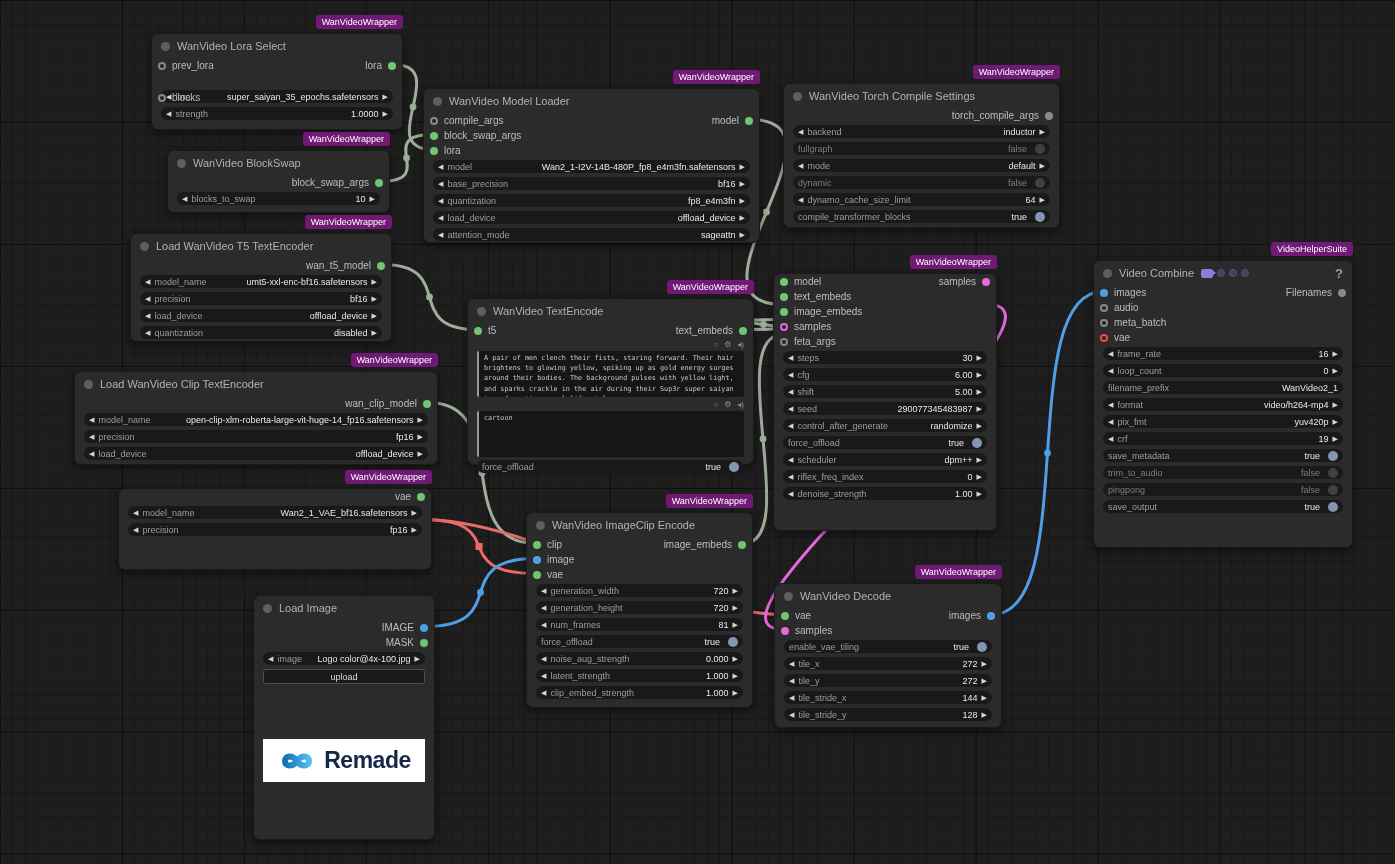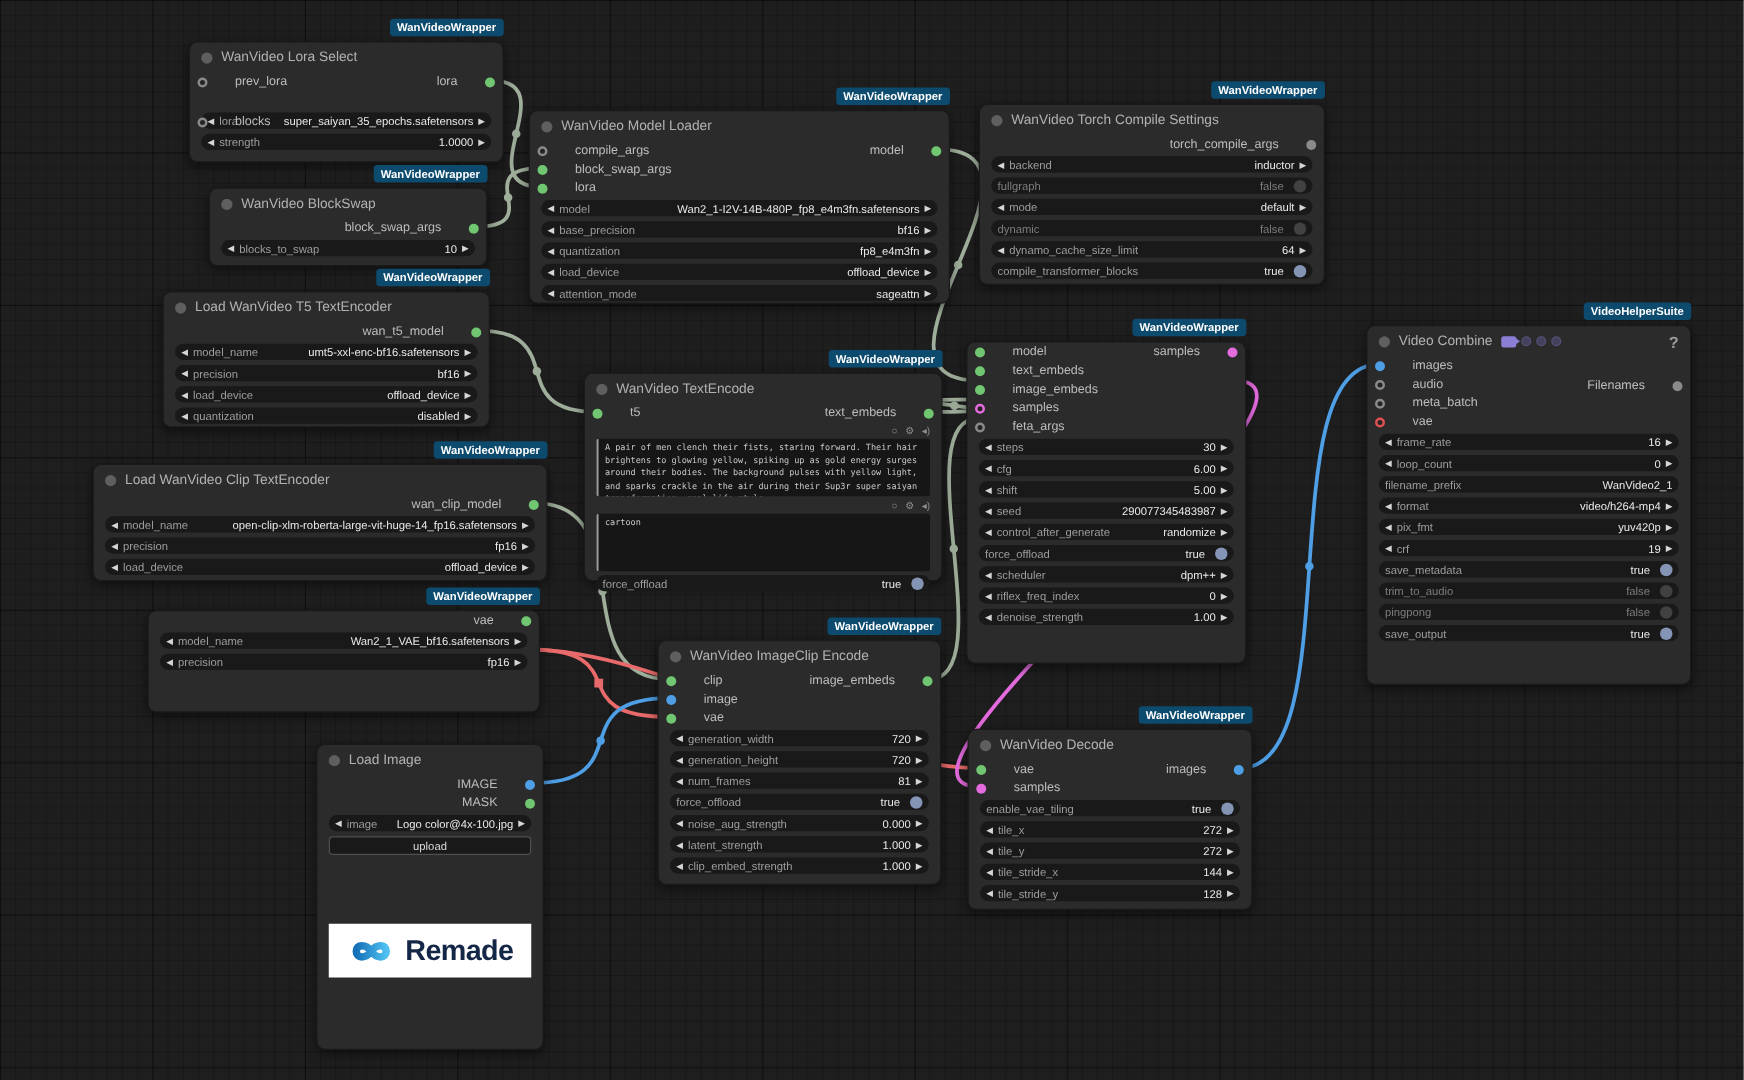--- a/index.html
+++ b/index.html
@@ -8,33 +8,33 @@
     background-color:#1e1e1e;
     background-image:
       linear-gradient(rgba(0,0,0,.38) 1px,transparent 1px),
       linear-gradient(90deg,rgba(0,0,0,.38) 1px,transparent 1px),
       linear-gradient(rgba(0,0,0,.20) 1px,transparent 1px),
       linear-gradient(90deg,rgba(0,0,0,.20) 1px,transparent 1px);
     background-size:122px 122px,122px 122px,12.2px 12.2px,12.2px 12.2px;}
   #links{position:absolute;left:0;top:0;z-index:1;}
   .node{position:absolute;z-index:2;background:#2b2b2b;border:1px solid #1a1a1a;
     border-radius:7px;box-shadow:0 3px 9px rgba(0,0,0,.5);box-sizing:border-box;}
-  .badge{position:absolute;top:-19px;right:-1px;background:#0c4a6e;color:#fff;
-    font-size:9px;font-weight:bold;padding:2px 6px;border-radius:3px;white-space:nowrap;text-align:right;}
+  .badge{position:absolute;top:-19px;right:-1px;background:#701a75;color:#fff;
+    font-size:9px;font-weight:normal;padding:2px 6px;border-radius:3px;white-space:nowrap;text-align:right;}
   .title{height:24px;display:flex;align-items:center;padding:0 9px;gap:7px;
     color:#b2b2b2;font-size:11px;white-space:nowrap;}
   .tdot{width:9px;height:9px;border-radius:50%;background:#5f5f5f;flex:none;}
   .vc-cam{width:12px;height:9px;background:#8a7fd4;border-radius:2px;position:relative;flex:none;}
   .vc-cam::after{content:"";position:absolute;right:-3px;top:1.5px;border-left:4px solid #8a7fd4;
     border-top:3px solid transparent;border-bottom:3px solid transparent;}
   .vc-dot{width:8px;height:8px;border-radius:50%;background:#43415c;border:1px solid #55527a;
     box-sizing:border-box;flex:none;margin-left:-3px;}
   .help{margin-left:auto;color:#9a9a9a;font-size:13px;font-weight:bold;}
   .ports{position:relative;}
-  .port{position:absolute;height:15px;display:flex;align-items:center;gap:22px;
+  .port{position:absolute;height:15px;display:flex;align-items:center;gap:6px;
     font-size:10px;color:#bdbdbd;white-space:nowrap;}
   .port.in{left:6px;} .port.out{right:6px;flex-direction:row-reverse;}
   .pdot{width:8px;height:8px;border-radius:50%;box-sizing:border-box;flex:none;}
   .widgets{padding:2px 9px 0 9px;}
   .pill{height:13px;margin-bottom:4px;background:#191919;border-radius:7px;
     display:flex;align-items:center;padding:0 5px;font-size:9px;gap:4px;overflow:hidden;}
   .wl{color:#9d9d9d;white-space:nowrap;}
   .wv{margin-left:auto;color:#e8e8e8;font-weight:normal;white-space:nowrap;}
   .arr{color:#d6d6d6;font-size:7px;flex:none;}
   .knob{width:10px;height:10px;border-radius:50%;margin-left:4px;flex:none;}
@@ -638,21 +638,21 @@
           <span>audio</span>
         </div>
         <div class="port in" style="top: 30px;">
           <span class="pdot" style="border: 2px solid rgb(138, 138, 138); background: rgb(36, 36, 36);"></span>
           <span>meta_batch</span>
         </div>
         <div class="port in" style="top: 45px;">
           <span class="pdot" style="border: 2px solid rgb(224, 80, 80); background: rgb(36, 36, 36);"></span>
           <span>vae</span>
         </div>
-        <div class="port out" style="top: 16px;">
+        <div class="port out" style="top: 0px;">
           <span class="pdot" style="background: rgb(138, 138, 138);"></span>
           <span>Filenames</span>
         </div>
       </div>
       <div class="widgets">
         <div class="pill">
           <span class="arr">◀</span>
           <span class="wl">frame_rate</span>
           <span class="wv">16</span>
           <span class="arr">▶</span>

